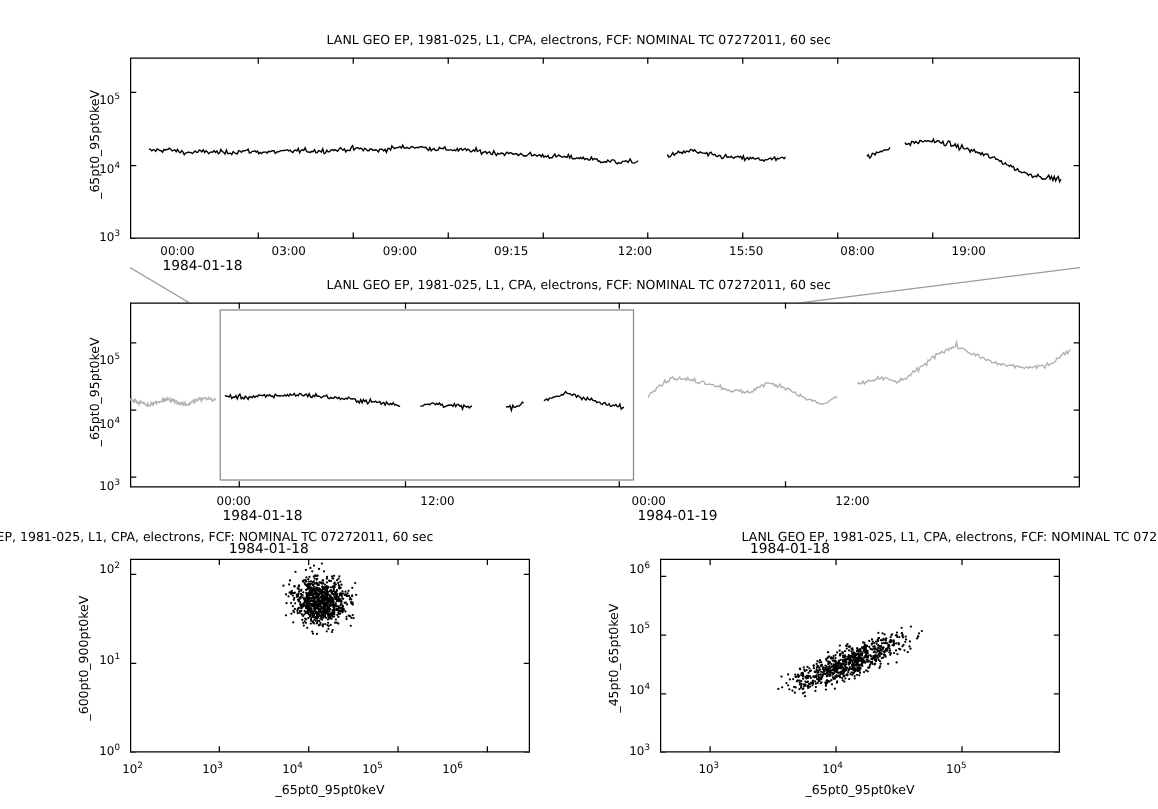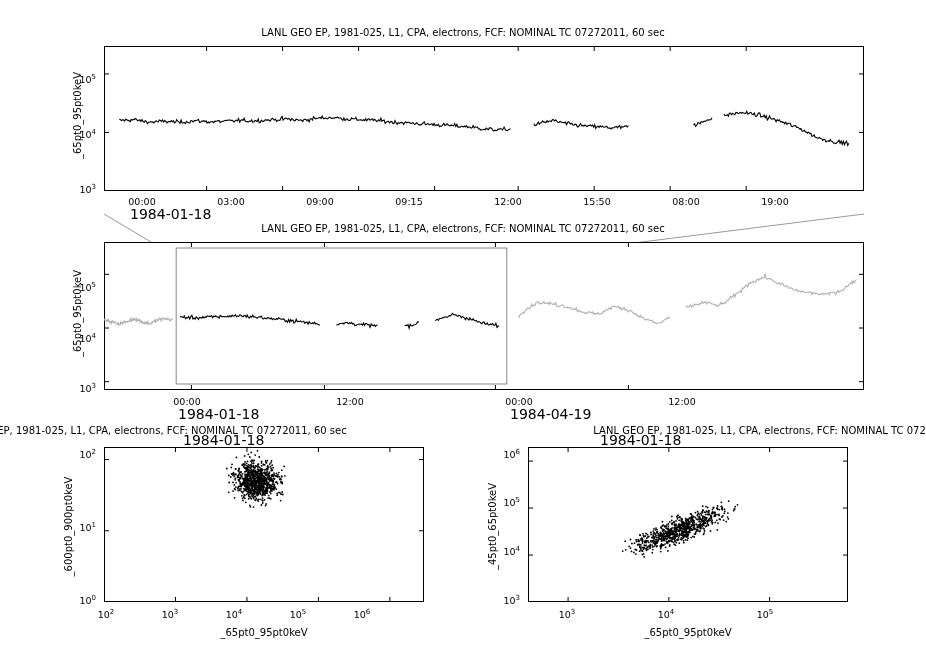--- a/index.html
+++ b/index.html
@@ -51,21 +51,21 @@
     text-align: center;
   }
   .tick-label-y {
     position: absolute;
     font-size: 9.5px;
     white-space: nowrap;
     text-align: right;
   }
   .date-label {
     position: absolute;
-    font-size: 14px;
+    font-size: 11px;
     white-space: nowrap;
   }
   svg {
     display: block;
   }
   .plot-svg {
     position: absolute;
     pointer-events: none;
   }
   .zoom-connector {
@@ -161,21 +161,21 @@
   <div class="tick-label-y" style="left:60px; top:382px; width:36px;">10<sup style="font-size:7px">3</sup></div>
   <div class="tick-label-y" style="left:60px; top:332px; width:36px;">10<sup style="font-size:7px">4</sup></div>
   <div class="tick-label-y" style="left:60px; top:281px; width:36px;">10<sup style="font-size:7px">5</sup></div>
 
   <div class="tick-label-x" style="left:162px; top:396px; width:50px;">00:00</div>
   <div class="tick-label-x" style="left:325px; top:396px; width:50px;">12:00</div>
   <div class="tick-label-x" style="left:494px; top:396px; width:50px;">00:00</div>
   <div class="tick-label-x" style="left:657px; top:396px; width:50px;">12:00</div>
 
   <div class="date-label" style="left:178px; top:406px;">1984-01-18</div>
-  <div class="date-label" style="left:510px; top:406px;">1984-04-19</div>
+  <div class="date-label" style="left:510px; top:406px;">1984-01-19</div>
 </div>
 
 <div class="panel">
   <div class="title" style="left:-190px; top:425px; width:670px;">LANL GEO EP, 1981-025, L1, CPA, electrons, FCF: NOMINAL TC 07272011, 60 sec</div>
 
   <div class="axis-frame" id="ax-bl" style="left:104px; top:447px; width:320px; height:155px;"></div>
 
   <svg class="plot-svg" id="svg-bl" style="left:104px; top:447px;" width="320" height="155">
       <circle cx="155.8" cy="46.3" r="0.9" fill="#000000"></circle>
       <circle cx="172.3" cy="42.1" r="0.9" fill="#000000"></circle>

